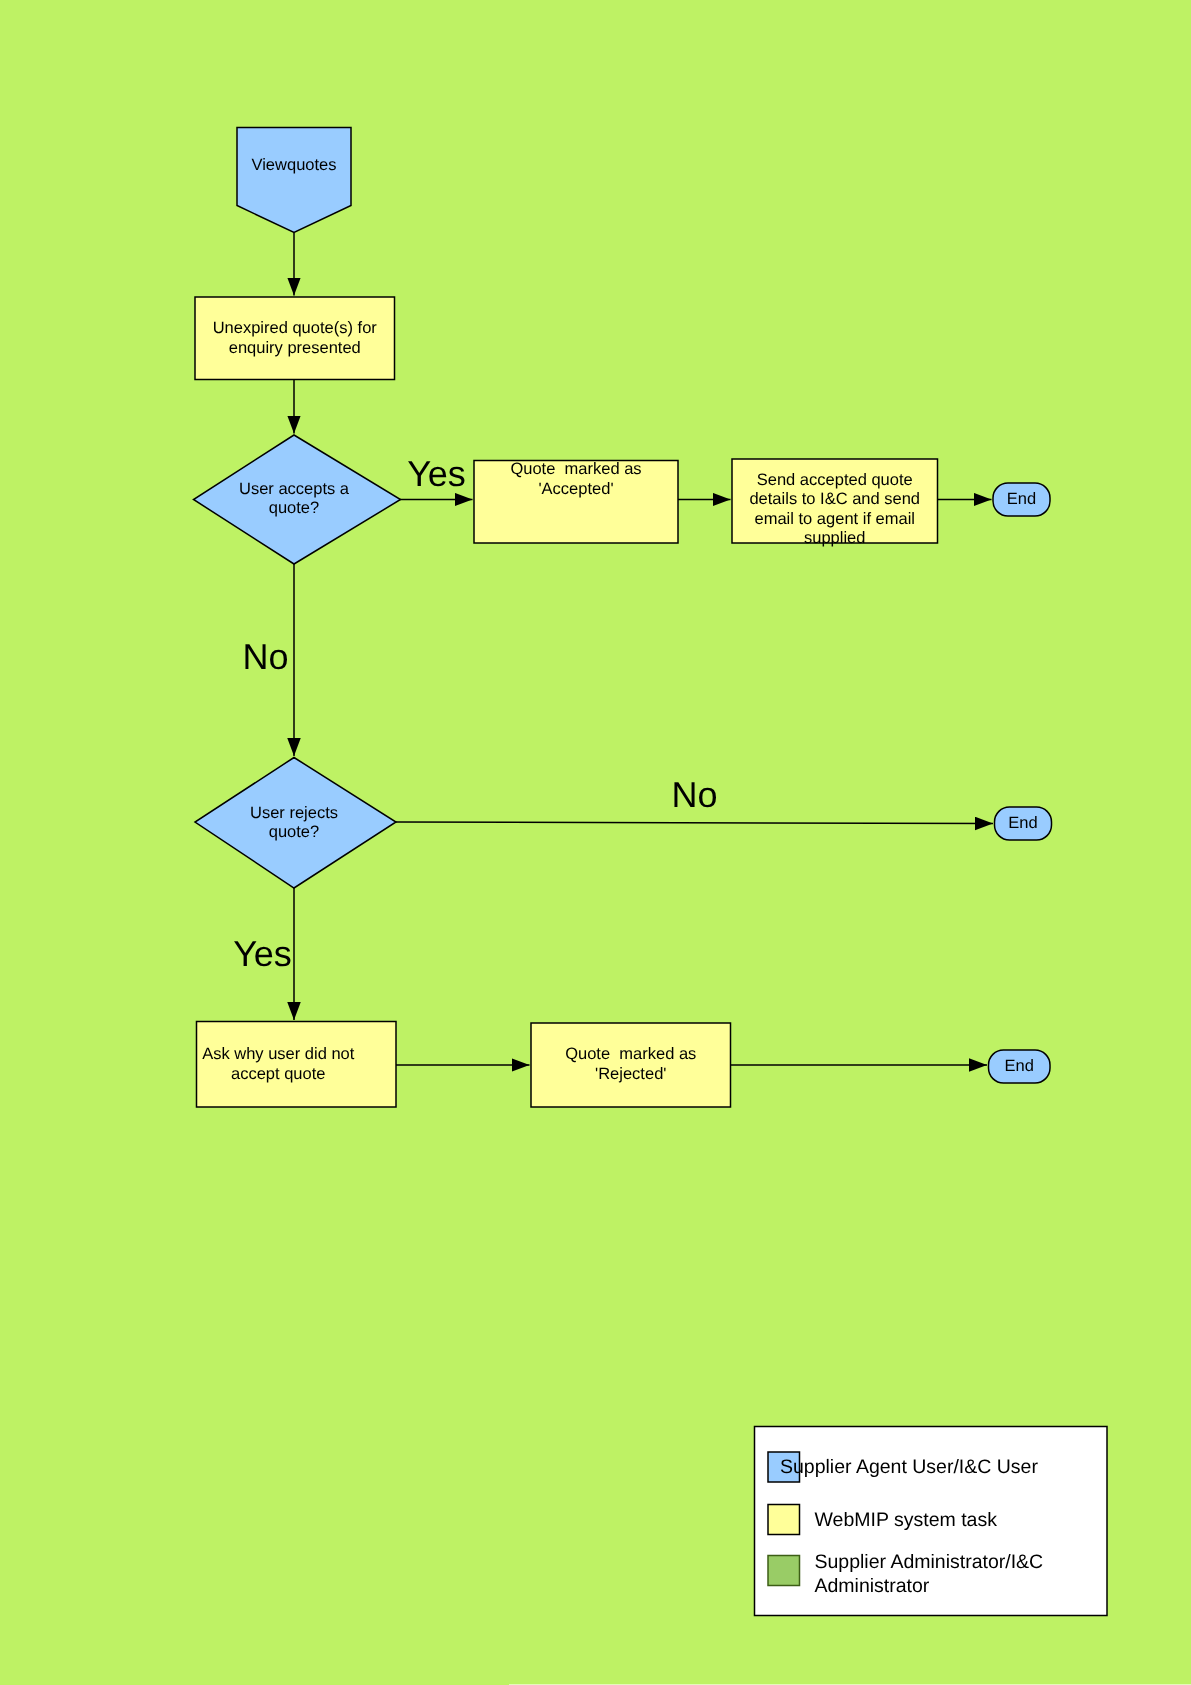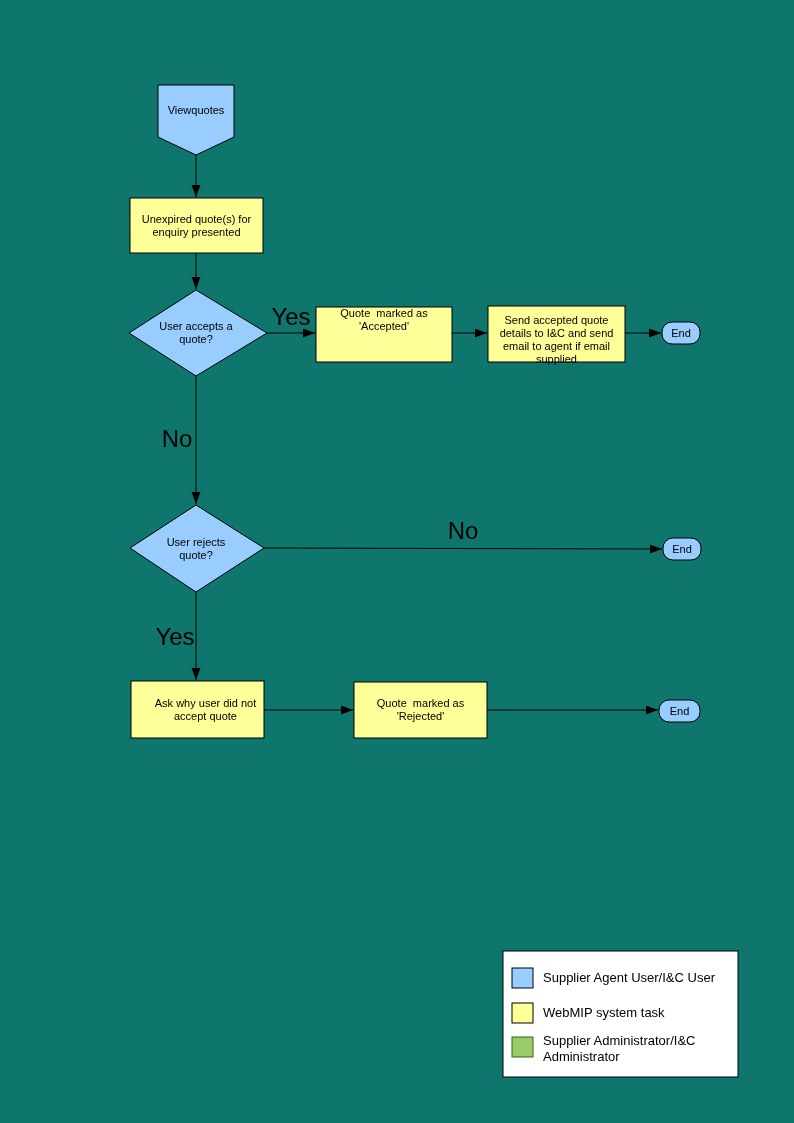--- a/index.html
+++ b/index.html
@@ -1,20 +1,20 @@
 <!DOCTYPE html>
 <html><head>
 <meta charset="utf-8">
 <style>
   html, body { margin: 0; padding: 0; background: #ffffff; }
   #page {
     position: relative;
     width: 794px;
     height: 1123px;
-    background: #0f766e;
+    background: #bef264;
     overflow: hidden;
     font-family: "Liberation Sans", sans-serif;
     color: #000000;
   }
   #shapes { position: absolute; left: 0; top: 0; }
   .lbl {
     position: absolute;
     display: flex;
     align-items: center;
     justify-content: center;
@@ -93,30 +93,30 @@
   <div class="lbl" style="left:132px; top:198px; width:129px; height:55px;border-radius:20px;">Unexpired quote(s) for enquiry presented</div>
 
   <div class="lbl" style="left:146px; top:290px; width:100px; height:86px;">User accepts a quote?</div>
 
   <div class="lbl" style="left:326px; top:292px; width:116px; height:55px;">Quote  marked as 'Accepted'</div>
 
   <div class="lbl" style="left:491px; top:306px; width:131px; height:68px;">Send accepted quote details to I&amp;C and send email to agent if email supplied</div>
 
   <div class="lbl" style="left:153px; top:505px; width:86px; height:87px;">User rejects quote?</div>
 
-  <div class="lbl" style="left:144px; top:681px; width:123px; height:57px;">Ask why user did not accept quote</div>
+  <div class="lbl" style="left:124px; top:681px; width:123px; height:57px;">Ask why user did not accept quote</div>
 
   <div class="lbl" style="left:364px; top:682px; width:113px; height:56px;">Quote  marked as 'Rejected'</div>
 
   <div class="lbl end-lbl" style="left:662px; top:322px; width:38px; height:22px;">End</div>
   <div class="lbl end-lbl" style="left:663px; top:538px; width:38px; height:22px;">End</div>
   <div class="lbl end-lbl" style="left:659px; top:700px; width:41px; height:22px;">End</div>
 
   <div class="edge-lbl" style="left:268px; top:304px; width:46px; height:26px;">Yes</div>
   <div class="edge-lbl" style="left:157px; top:425px; width:40px; height:28px;">No</div>
   <div class="edge-lbl" style="left:441px; top:517px; width:44px; height:28px;">No</div>
   <div class="edge-lbl" style="left:150px; top:623px; width:50px; height:28px;">Yes</div>
 
-  <div class="legend-lbl" style="left:543px; top:968px; width:190px; height:20px;">Supplier Agent User/I&amp;C User</div>
+  <div class="legend-lbl" style="left:520px; top:968px; width:190px; height:20px;">Supplier Agent User/I&amp;C User</div>
   <div class="legend-lbl" style="left:543px; top:1003px; width:190px; height:20px;">WebMIP system task</div>
   <div class="legend-lbl" style="left:543px; top:1033px; width:192px; height:32px;">Supplier Administrator/I&amp;C Administrator</div>
 
 </div>
 
 </body></html>

